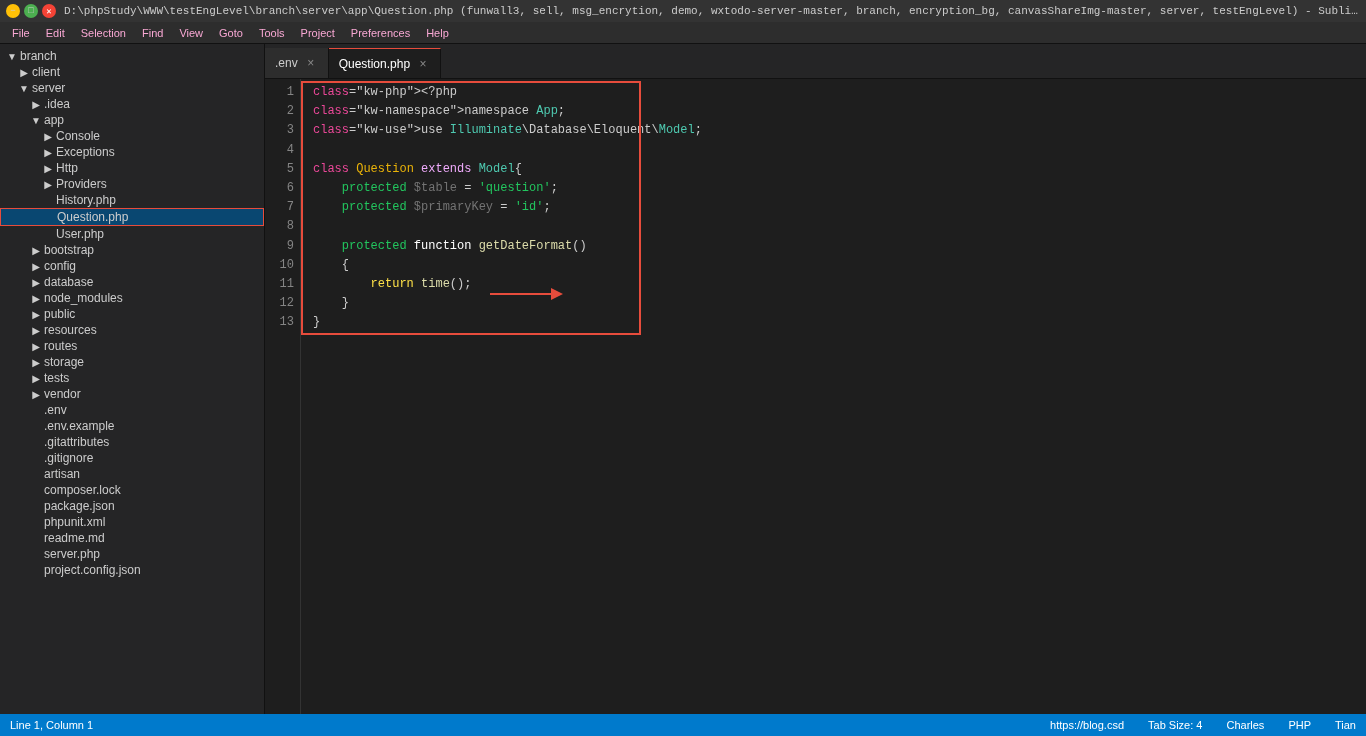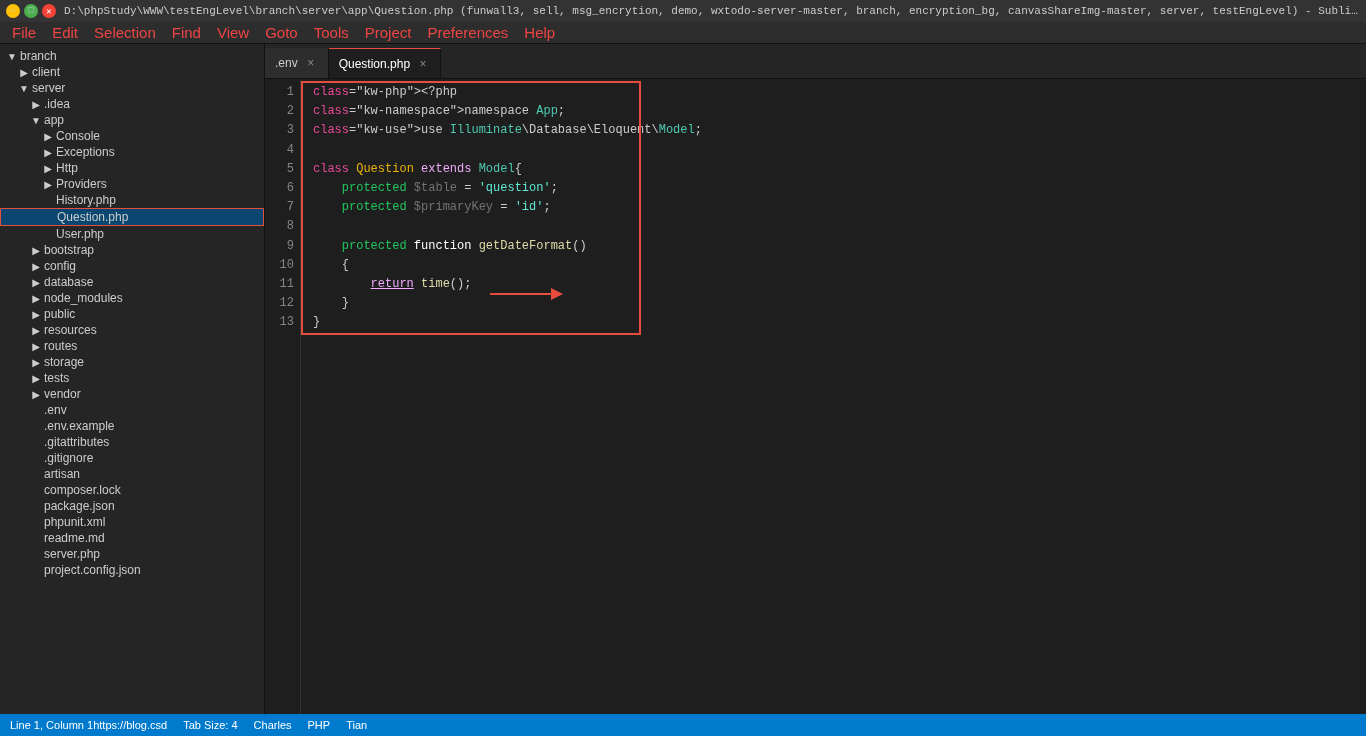--- a/index.html
+++ b/index.html
@@ -26,22 +26,22 @@
     #menubar {
       background: #2d2d2d;
       height: 22px;
       display: flex;
       align-items: center;
       padding: 0 4px;
       border-bottom: 1px solid #111;
     }
     .menu-item {
       padding: 2px 8px;
-      color: #ef4444;
-      font-size: 15px;
+      color: #f9a8d4;
+      font-size: 11px;
       cursor: pointer;
       font-family: Arial, sans-serif;
     }
 
     
     #main { display: flex; flex-direction: row; height: calc(736px - 22px - 22px - 22px); }
 
     
     #sidebar {
       width: 265px;
@@ -149,41 +149,42 @@
       top: 155px;
       width: 80px;
       height: 40px;
       z-index: 20;
       pointer-events: none;
     }
     .kw-class { color: #ec4899; }
     .kw-extends { color: #f0abfc; }
     .kw-protected { color: #22c55e; }
     .kw-function { color: #ffffff; }
-    .kw-return { color: #f0abfc; text-decoration: underline; }
+    .kw-return { color: #fde047; }
     .cn-app { color: #4ec9b0; }
     .cn-model { color: #4ec9b0; }
     .cn-illuminate { color: #4ec9b0; }
     .cn-question { color: #eab308; }
-    .str { color: #5eead4; text-align: center; }
+    .str { color: #22c55e; text-align: center; }
     .var { color: #737373; }
     .fn { color: #dcdcaa; }
 
     
     #statusbar {
       background: #007acc;
       height: 22px;
       display: flex;
       align-items: center;
       padding: 0 10px;
       color: #fff;
       font-size: 11px;
       font-family: Arial, sans-serif;
-    }
-    .status-right { display: flex; gap: 16px; }
+      justify-content: space-between;
+    }
+    .status-right { display: flex; gap: 24px; }
 
     
     #sidebar::-webkit-scrollbar { width: 6px; }
     #sidebar::-webkit-scrollbar-track { background: #252526; }
     #sidebar::-webkit-scrollbar-thumb { background: #424242; }
   </style>
 </head>
 <body>
 
 <div id="titlebar">

